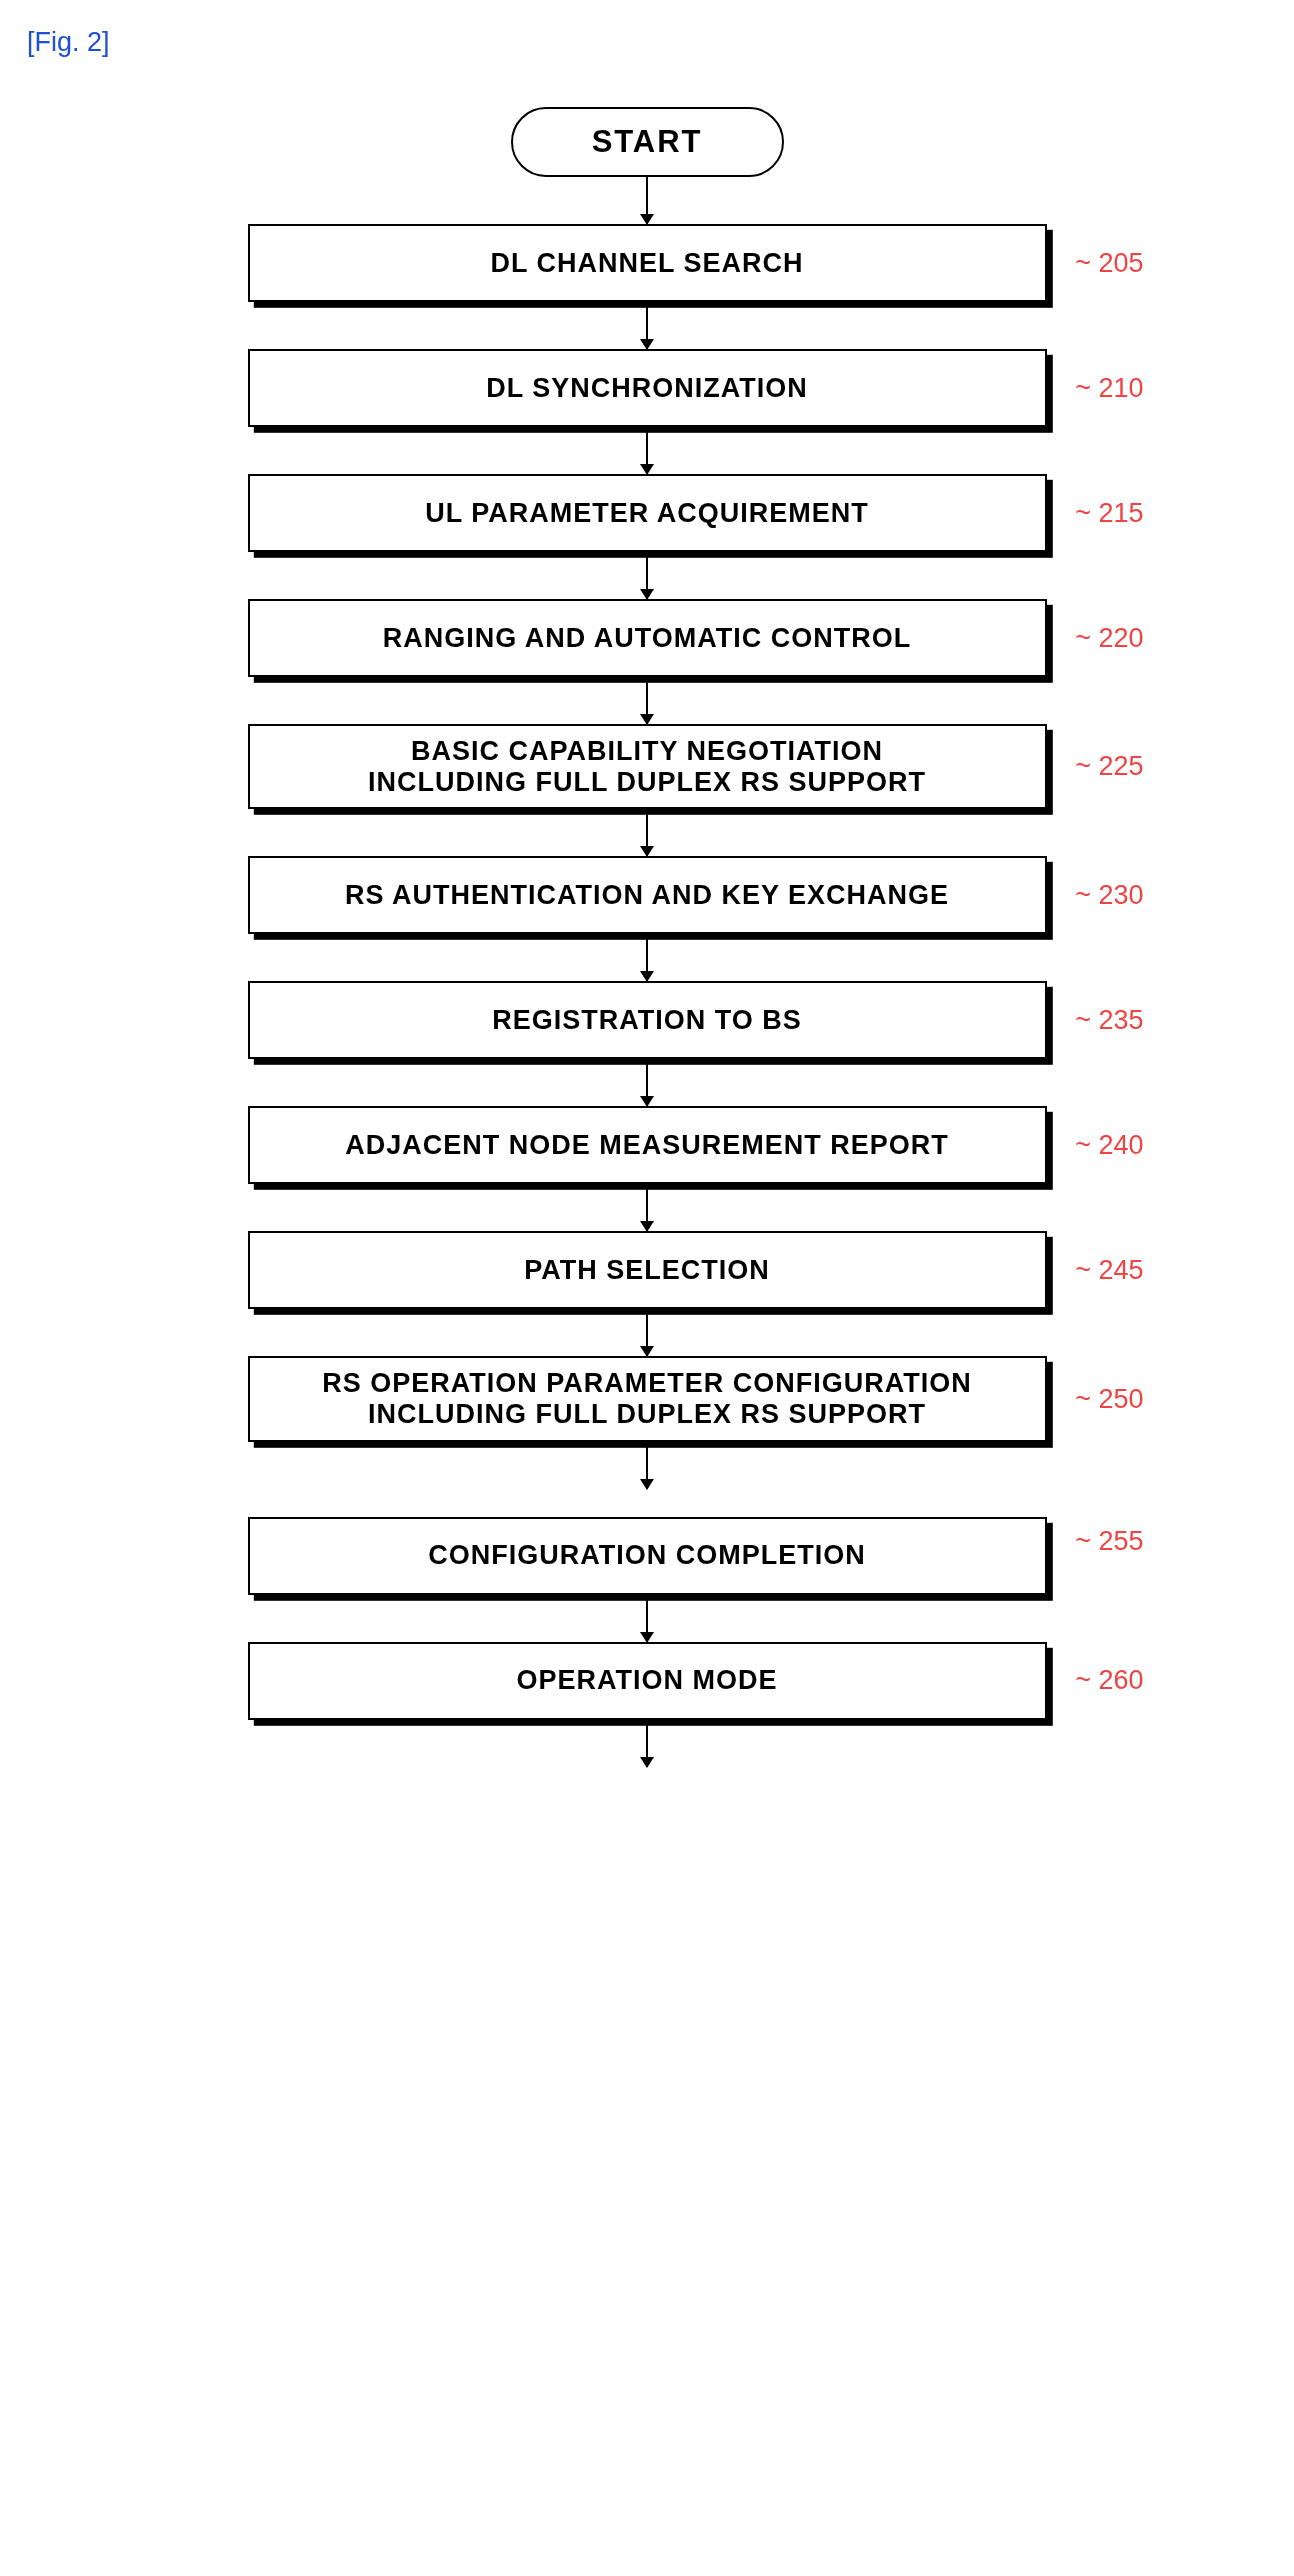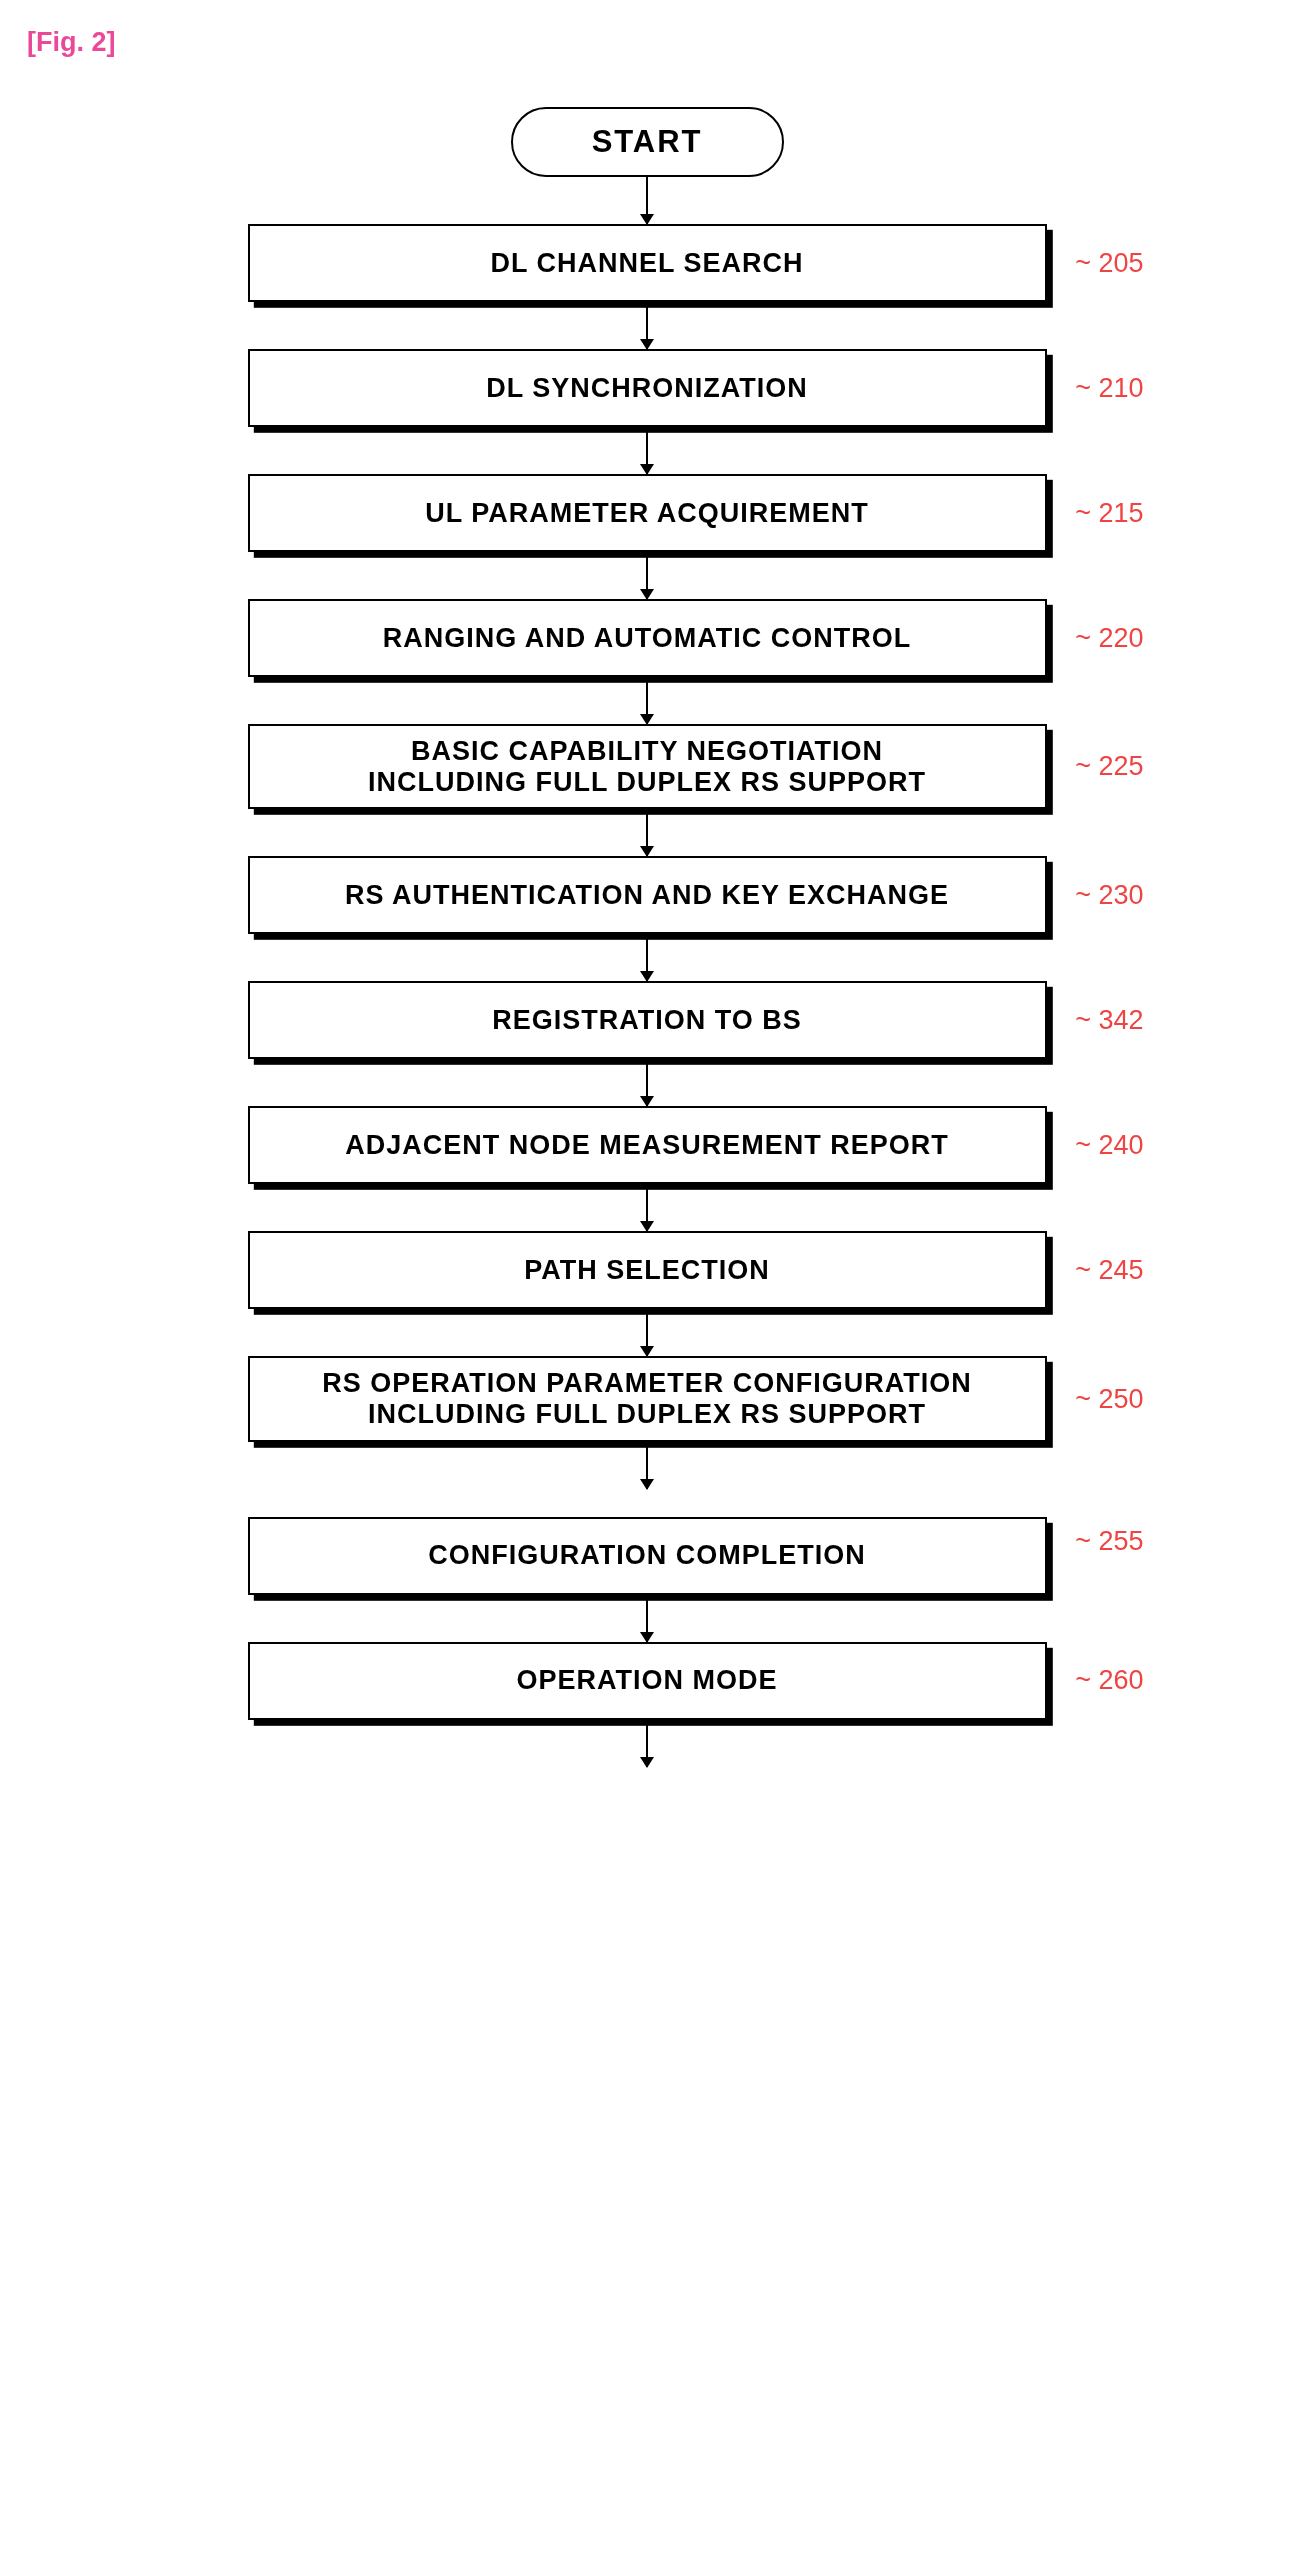--- a/index.html
+++ b/index.html
@@ -10,22 +10,22 @@
       min-height: 2576px;
       position: relative;
       padding: 29px 0;
     }
 
     .figure-label {
       position: absolute;
       top: 27px;
       left: 27px;
       font-size: 27px;
-      font-weight: bold;
-      color: #ec4899;
+      font-weight: normal;
+      color: #1d4ed8;
     }
 
     .flowchart-container {
       display: flex;
       flex-direction: column;
       align-items: center;
       padding-top: 78px;
       gap: 0;
     }
 
@@ -141,21 +141,21 @@
         <span class="step-number">~ 225</span>
       </div>
       <div class="arrow"></div>
       <div class="node-wrapper">
         <div class="node-rect shadowed" style="white-space: pre-line;">RS AUTHENTICATION AND KEY EXCHANGE</div>
         <span class="step-number">~ 230</span>
       </div>
       <div class="arrow"></div>
       <div class="node-wrapper">
         <div class="node-rect shadowed" style="white-space: pre-line;">REGISTRATION TO BS</div>
-        <span class="step-number">~ 342</span>
+        <span class="step-number">~ 235</span>
       </div>
       <div class="arrow"></div>
       <div class="node-wrapper">
         <div class="node-rect shadowed" style="white-space: pre-line;">ADJACENT NODE MEASUREMENT REPORT</div>
         <span class="step-number">~ 240</span>
       </div>
       <div class="arrow"></div>
       <div class="node-wrapper">
         <div class="node-rect shadowed" style="white-space: pre-line;">PATH SELECTION</div>
         <span class="step-number">~ 245</span>

